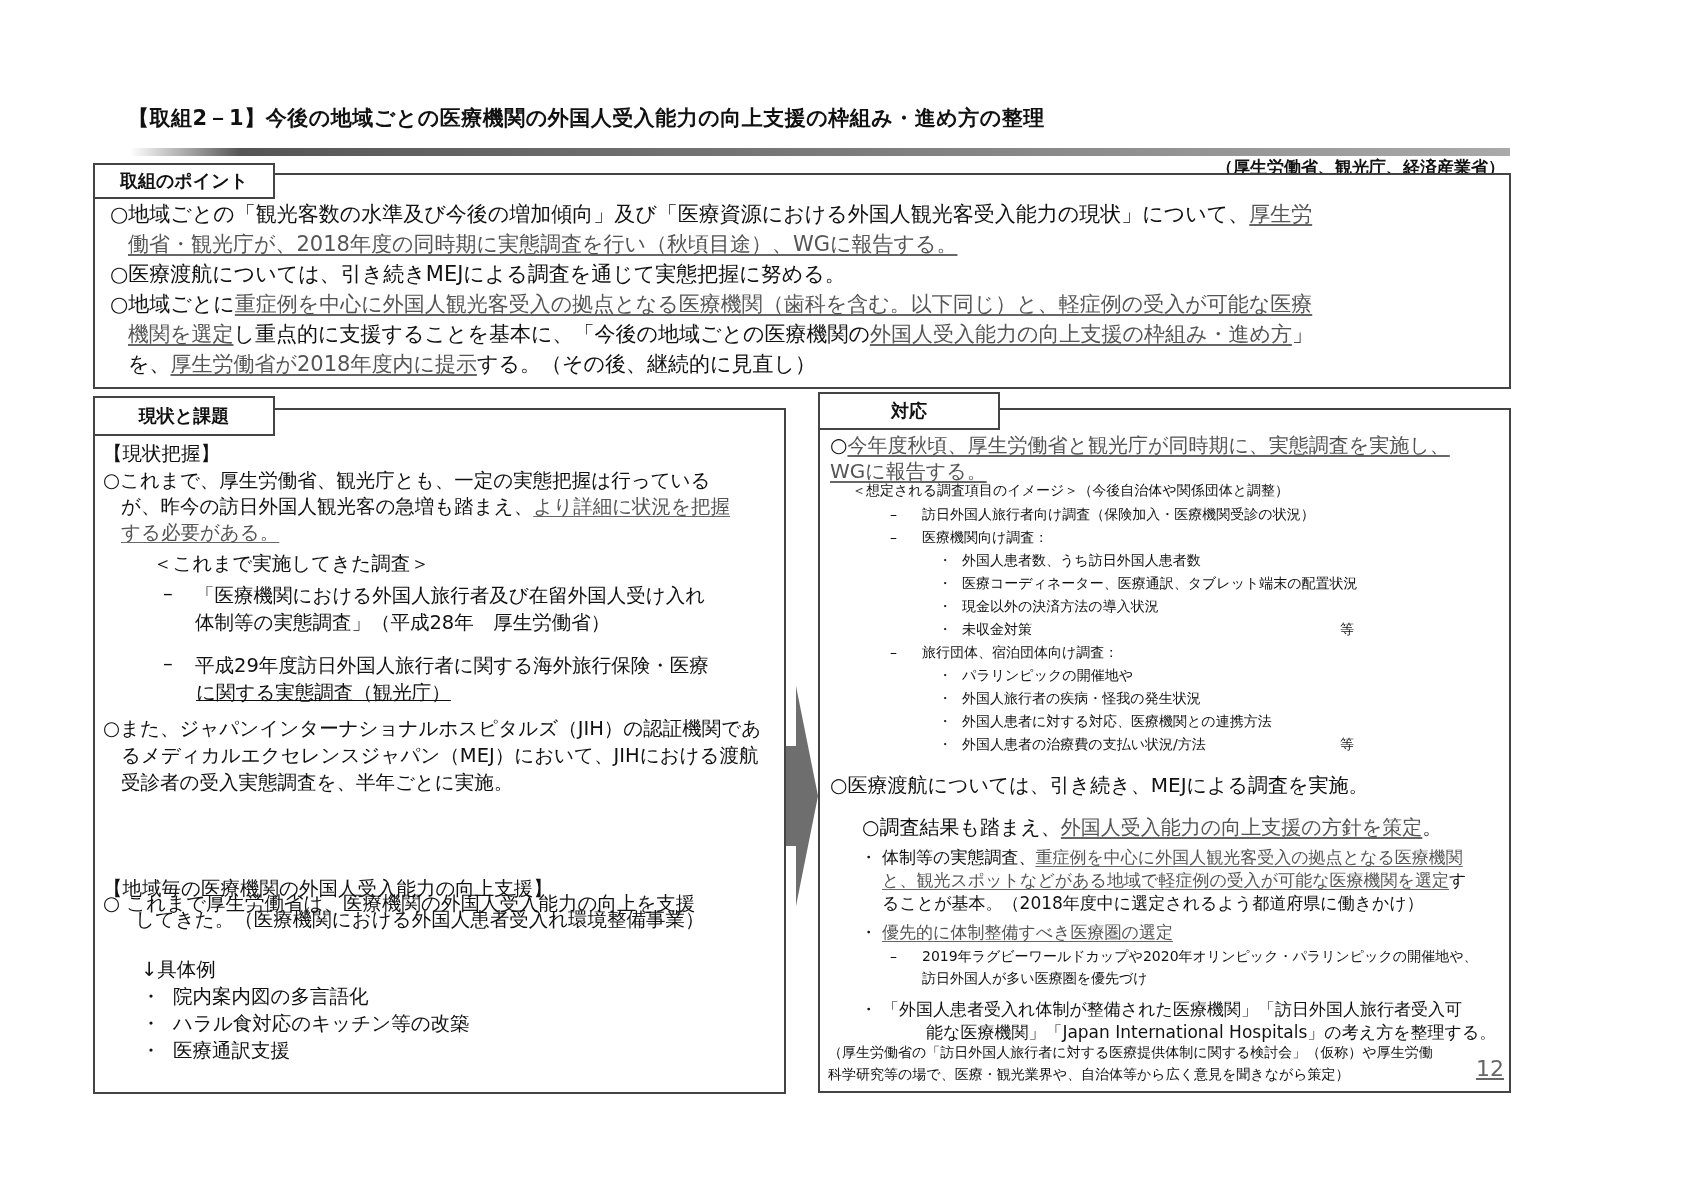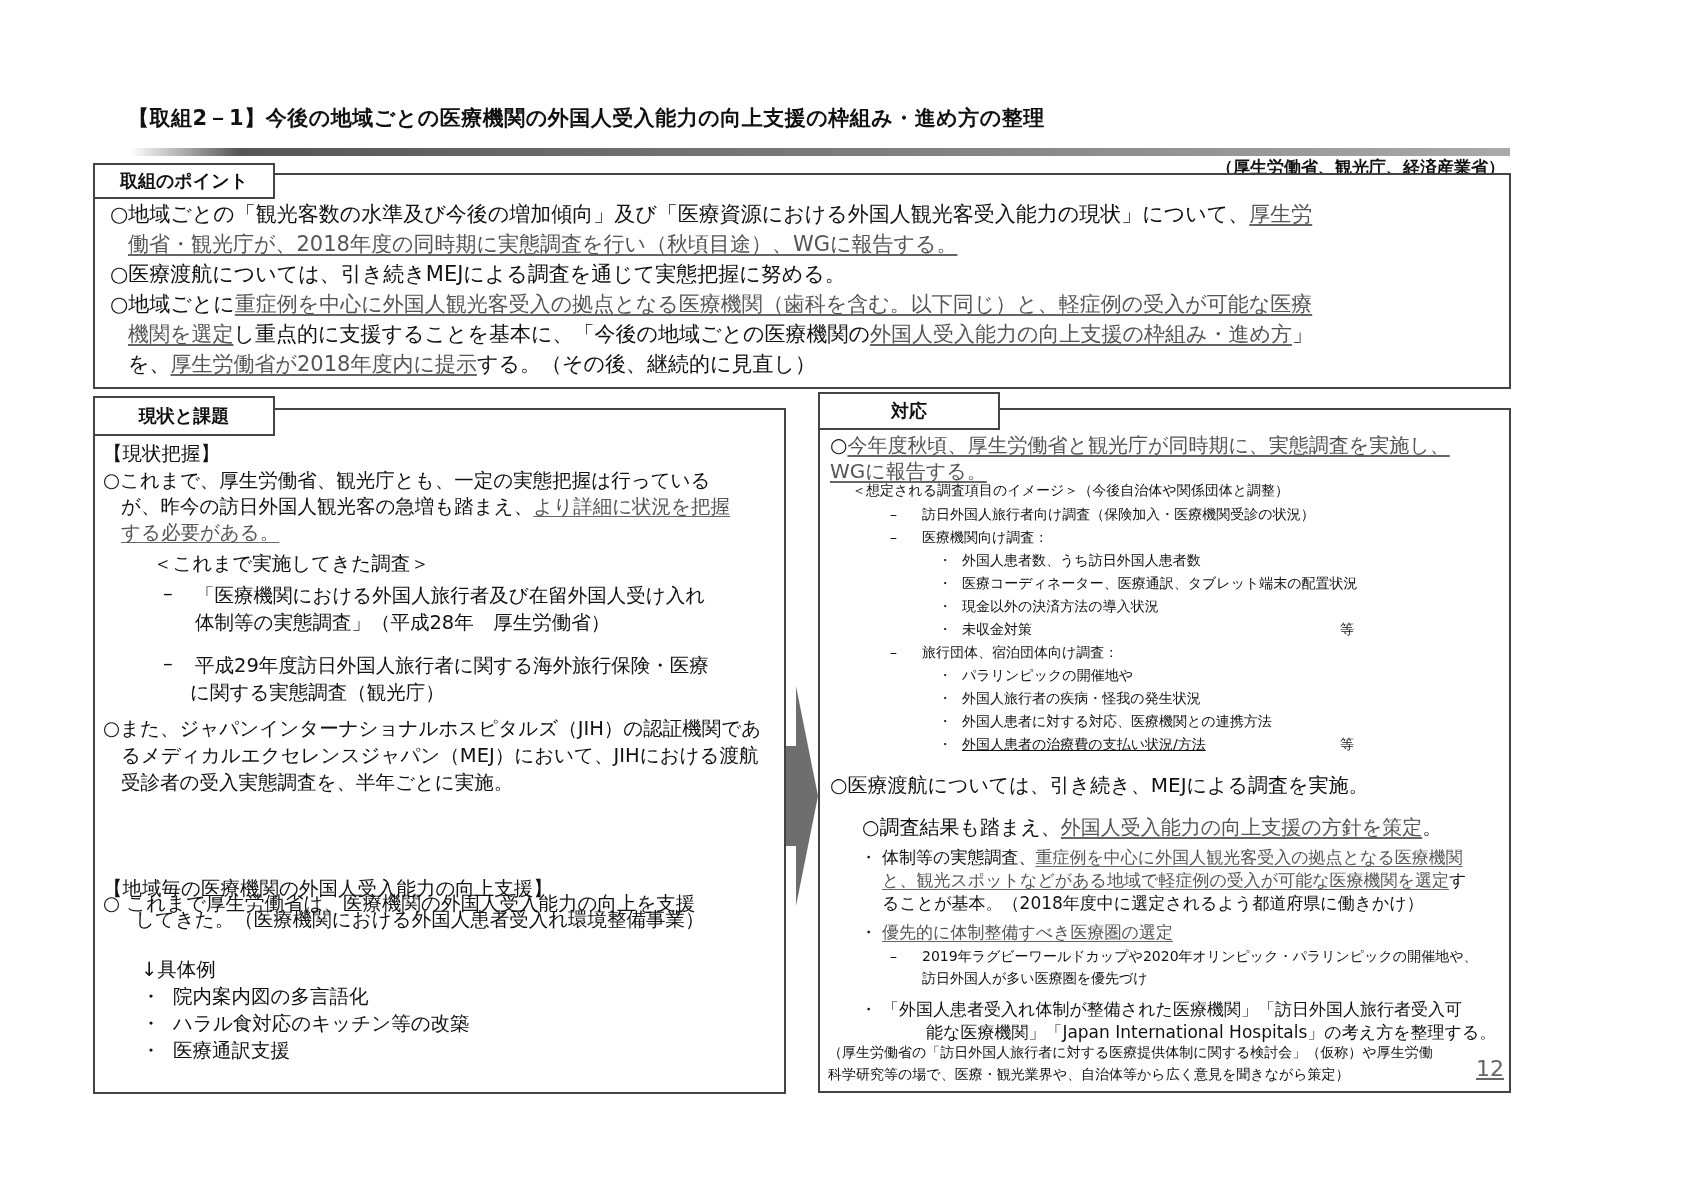--- a/index.html
+++ b/index.html
@@ -51,21 +51,21 @@
     <div class="line lft" style="top: 0px; left: 0px;"><span>【現状把握】</span></div>
     <div class="line lft" style="top: 27px; left: 0px;"><span>○これまで、厚生労働省、観光庁とも、一定の実態把握は行っている</span></div>
     <div class="line lft" style="top: 53px; left: 18px;"><span>が、昨今の訪日外国人観光客の急増も踏まえ、</span><span class="u">より詳細に状況を把握</span></div>
     <div class="line lft" style="top: 79px; left: 18px;"><span class="u">する必要がある。</span></div>
     <div class="line lft" style="top: 110px; left: 50px;"><span>＜これまで実施してきた調査＞</span></div>
     <div class="line lft" style="top: 142px; left: 60px;"><span>–</span></div>
     <div class="line lft" style="top: 142px; left: 92px;"><span>「医療機関における外国人旅行者及び在留外国人受け入れ</span></div>
     <div class="line lft" style="top: 169px; left: 92px;"><span>体制等の実態調査」（平成28年　厚生労働省）</span></div>
     <div class="line lft" style="top: 212px; left: 60px;"><span>–</span></div>
     <div class="line lft" style="top: 212px; left: 92px;"><span>平成29年度訪日外国人旅行者に関する海外旅行保険・医療</span></div>
-    <div class="line lft" style="top: 239px; left: 87px;"><span>に関する実態調査（観光庁）</span></div>
+    <div class="line lft" style="top: 239px; left: 93px; text-decoration: underline;"><span>に関する実態調査（観光庁）</span></div>
     <div class="line lft" style="top: 275px; left: 0px;"><span>○また、ジャパンインターナショナルホスピタルズ（JIH）の認証機関であ</span></div>
     <div class="line lft" style="top: 302px; left: 18px;"><span>るメディカルエクセレンスジャパン（MEJ）において、JIHにおける渡航</span></div>
     <div class="line lft" style="top: 329px; left: 18px;"><span>受診者の受入実態調査を、半年ごとに実施。</span></div>
     <div class="line lft" style="top: 435px; left: 0px;"><span>【地域毎の医療機関の外国人受入能力の向上支援】</span></div>
     <div class="line lft" style="top: 450px; left: 0px;"><span>○ これまで厚生労働省は、医療機関の外国人受入能力の向上を支援</span></div>
     <div class="line lft" style="top: 466px; left: 32px;"><span>してきた。（医療機関における外国人患者受入れ環境整備事業）</span></div>
     <div class="line lft" style="top: 516px; left: 38px;"><span>↓具体例</span></div>
     <div class="line lft" style="top: 543px; left: 38px;"><span>・</span></div>
     <div class="line lft" style="top: 543px; left: 70px;"><span>院内案内図の多言語化</span></div>
     <div class="line lft" style="top: 570px; left: 38px;"><span>・</span></div>
@@ -101,21 +101,21 @@
     <div class="line rsm" style="top: 189px; left: 510px;"><span>等</span></div>
     <div class="line rsm" style="top: 212px; left: 60px;"><span>–</span></div>
     <div class="line rsm" style="top: 212px; left: 92px;"><span>旅行団体、宿泊団体向け調査：</span></div>
     <div class="line rsm" style="top: 235px; left: 108px;"><span>・</span></div>
     <div class="line rsm" style="top: 235px; left: 132px;"><span>パラリンピックの開催地や</span></div>
     <div class="line rsm" style="top: 258px; left: 108px;"><span>・</span></div>
     <div class="line rsm" style="top: 258px; left: 132px;"><span>外国人旅行者の疾病・怪我の発生状況</span></div>
     <div class="line rsm" style="top: 281px; left: 108px;"><span>・</span></div>
     <div class="line rsm" style="top: 281px; left: 132px;"><span>外国人患者に対する対応、医療機関との連携方法</span></div>
     <div class="line rsm" style="top: 304px; left: 108px;"><span>・</span></div>
-    <div class="line rsm" style="top: 304px; left: 132px; text-decoration: underline;"><span>外国人患者の治療費の支払い状況/方法</span></div>
+    <div class="line rsm" style="top: 304px; left: 132px;"><span>外国人患者の治療費の支払い状況/方法</span></div>
     <div class="line rsm" style="top: 304px; left: 510px;"><span>等</span></div>
     <div class="line rlg" style="top: 340px; left: 0px;"><span>○医療渡航については、引き続き、MEJによる調査を実施。</span></div>
     <div class="line rlg" style="top: 382px; left: 0px; margin-left: 32px;"><span>○調査結果も踏まえ、</span><span class="u">外国人受入能力の向上支援の方針を策定</span><span>。</span></div>
     <div class="line rmd" style="top: 414px; left: 30px;"><span>・</span></div>
     <div class="line rmd" style="top: 414px; left: 52px;"><span>体制等の実態調査、</span><span class="u">重症例を中心に外国人観光客受入の拠点となる医療機関</span></div>
     <div class="line rmd" style="top: 437px; left: 52px;"><span class="u">と、観光スポットなどがある地域で軽症例の受入が可能な医療機関を選定</span><span>す</span></div>
     <div class="line rmd" style="top: 460px; left: 52px;"><span>ることが基本。（2018年度中に選定されるよう都道府県に働きかけ）</span></div>
     <div class="line rmd" style="top: 489px; left: 30px;"><span>・</span></div>
     <div class="line rmd" style="top: 489px; left: 52px;"><span class="u">優先的に体制整備すべき医療圏の選定</span></div>
     <div class="line rsm" style="top: 516px; left: 60px;"><span>–</span></div>

